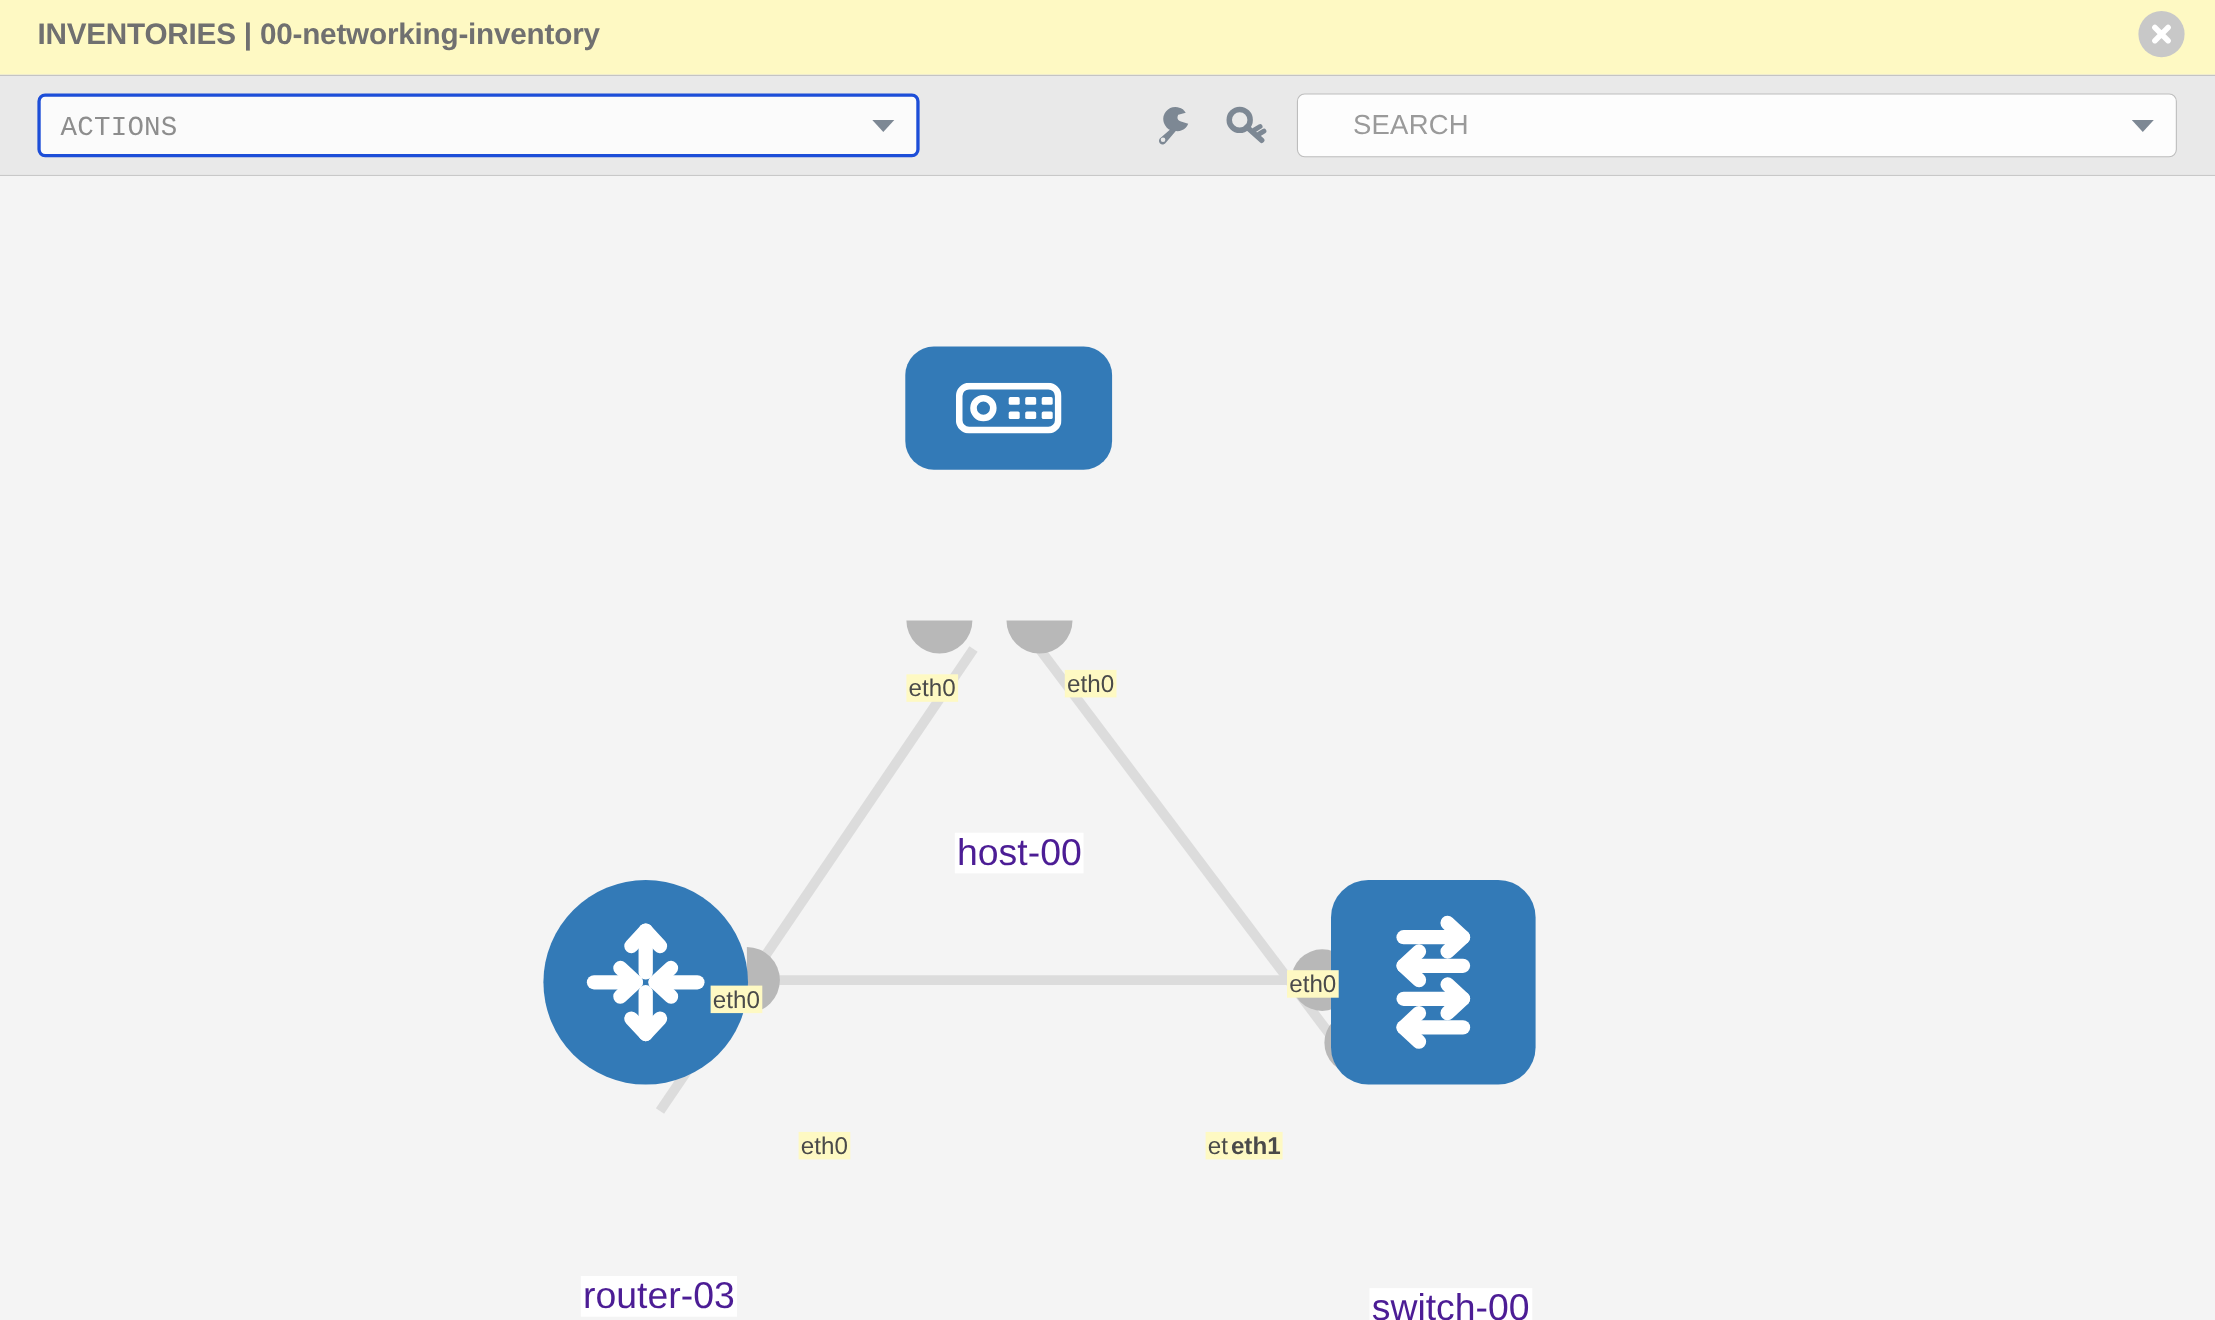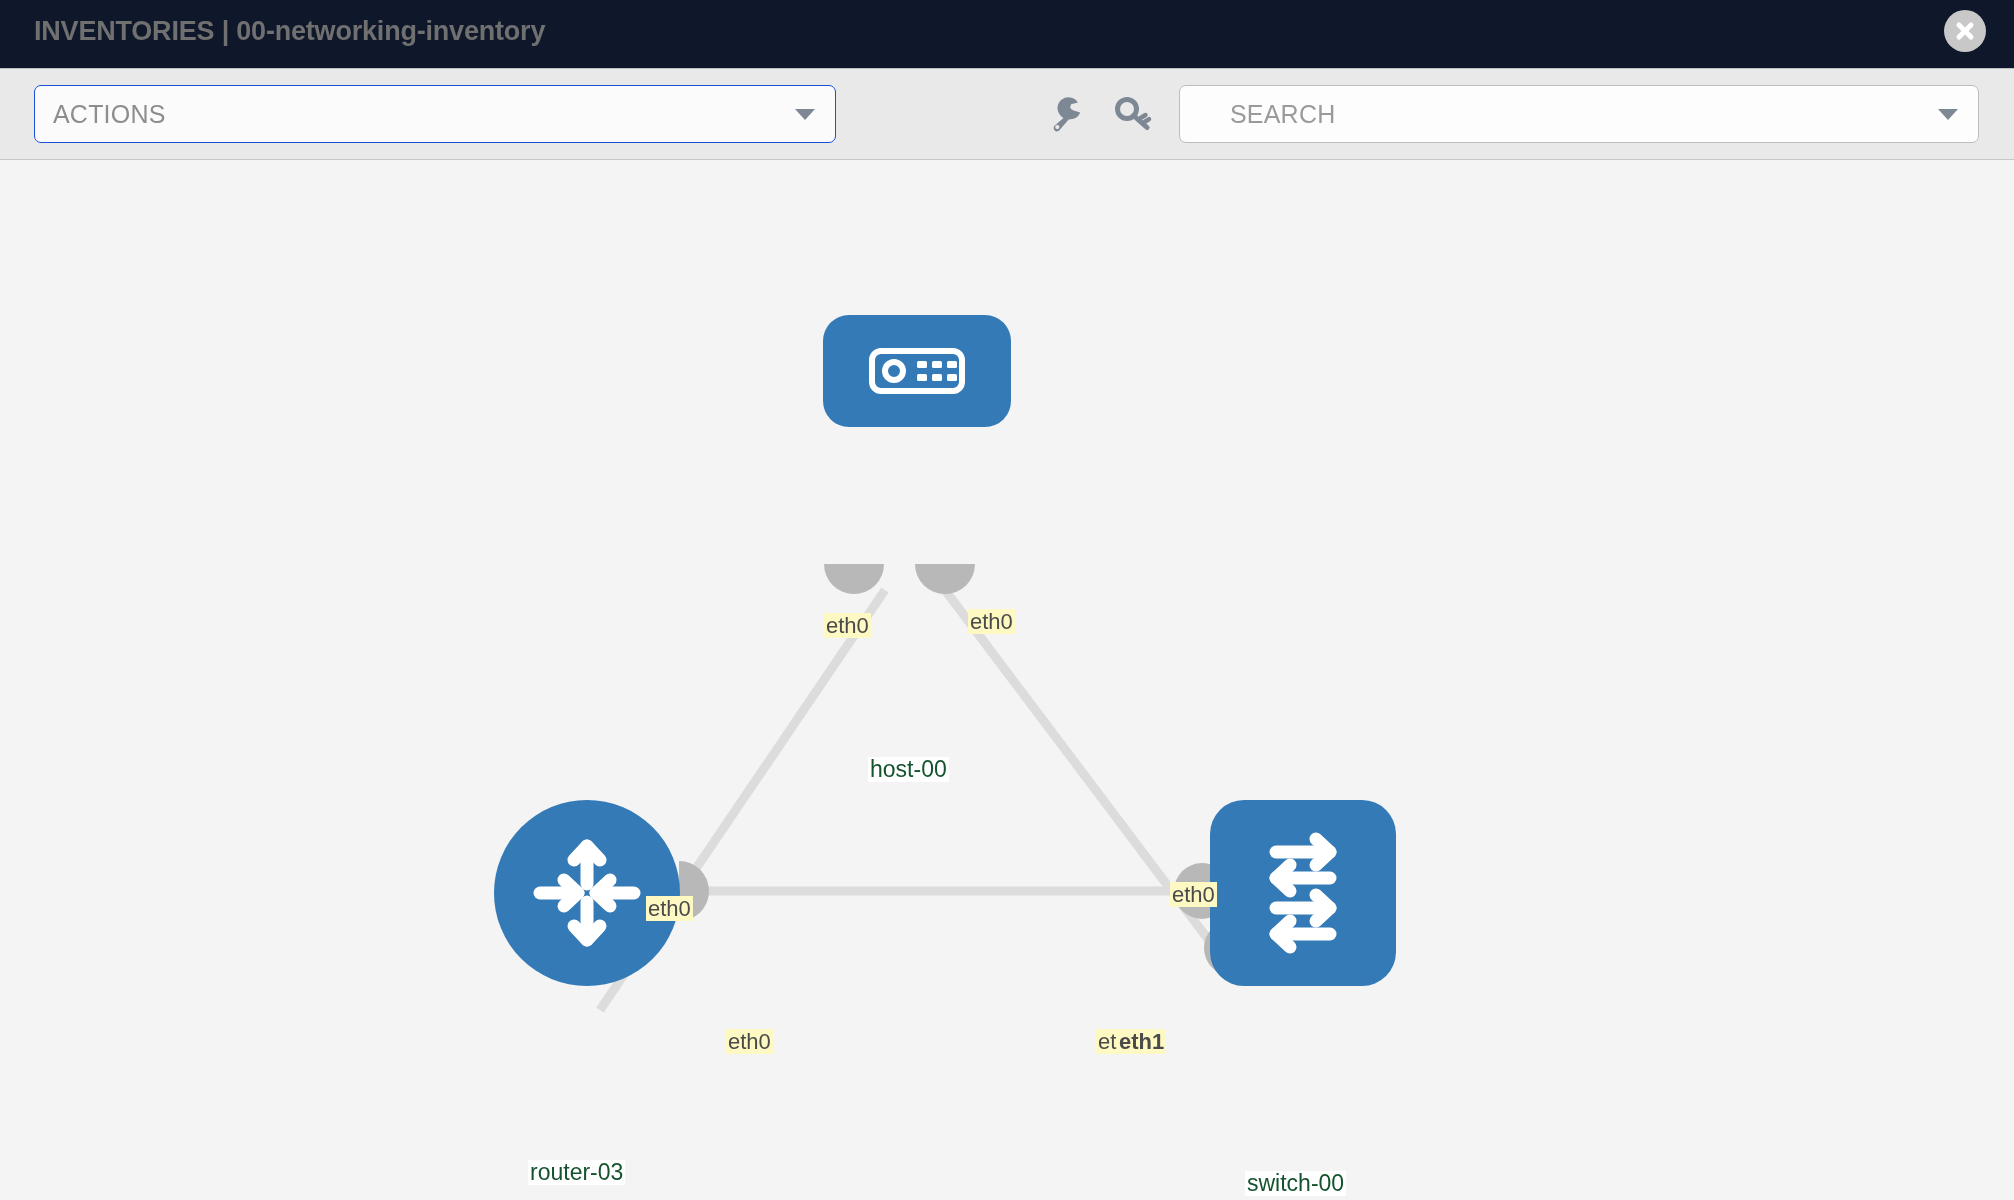--- a/index.html
+++ b/index.html
@@ -16,21 +16,21 @@
     width: 2014px;
     height: 1200px;
     background: #ffffff;
   }
 
   
   .header {
     position: absolute;
     left: 0; top: 0;
     width: 2014px; height: 68px;
-    background: #0f172a;
+    background: #fef9c3;
     display: flex;
     align-items: center;
   }
   .page-title {
     position: absolute;
     left: 34px; top: 16px;
     font-size: 27px;
     font-weight: bold;
     color: #707070;
     letter-spacing: -0.2px;
@@ -55,23 +55,24 @@
     width: 2014px; height: 92px;
     background: #e9e9e9;
     border-top: 1px solid #c0c0c0;
     border-bottom: 1px solid #c8c8c8;
   }
   .actions-select {
     position: absolute;
     left: 34px; top: 16px;
     width: 802px; height: 58px;
     background: #fbfbfb;
-    border: 1px solid #1d4ed8;
+    border: 3px solid #1d4ed8;
     border-radius: 7px;
     cursor: pointer;
+    font-family: Liberation Mono, monospace;
   }
   .actions-select .lbl {
     position: absolute;
     left: 18px; top: 14px;
     font-size: 25px;
     color: #8d8d8d;
     letter-spacing: 0.2px;
     font-stretch: condensed;
   }
   .caret {
@@ -133,22 +134,22 @@
     cursor: pointer;
   }
   .node .glyph {
     position: absolute;
     left: 0; top: 0;
     background: #337ab7;
     display: flex; align-items: center; justify-content: center;
   }
   .node-label {
     position: absolute;
-    font-size: 23px;
-    color: #14532d;
+    font-size: 34px;
+    color: #4c1d95;
     background: #ffffff;
     white-space: nowrap;
     padding: 0 2px;
     line-height: 1.1;
   }
 
   
   .if-label {
     position: absolute;
     font-size: 22px;

